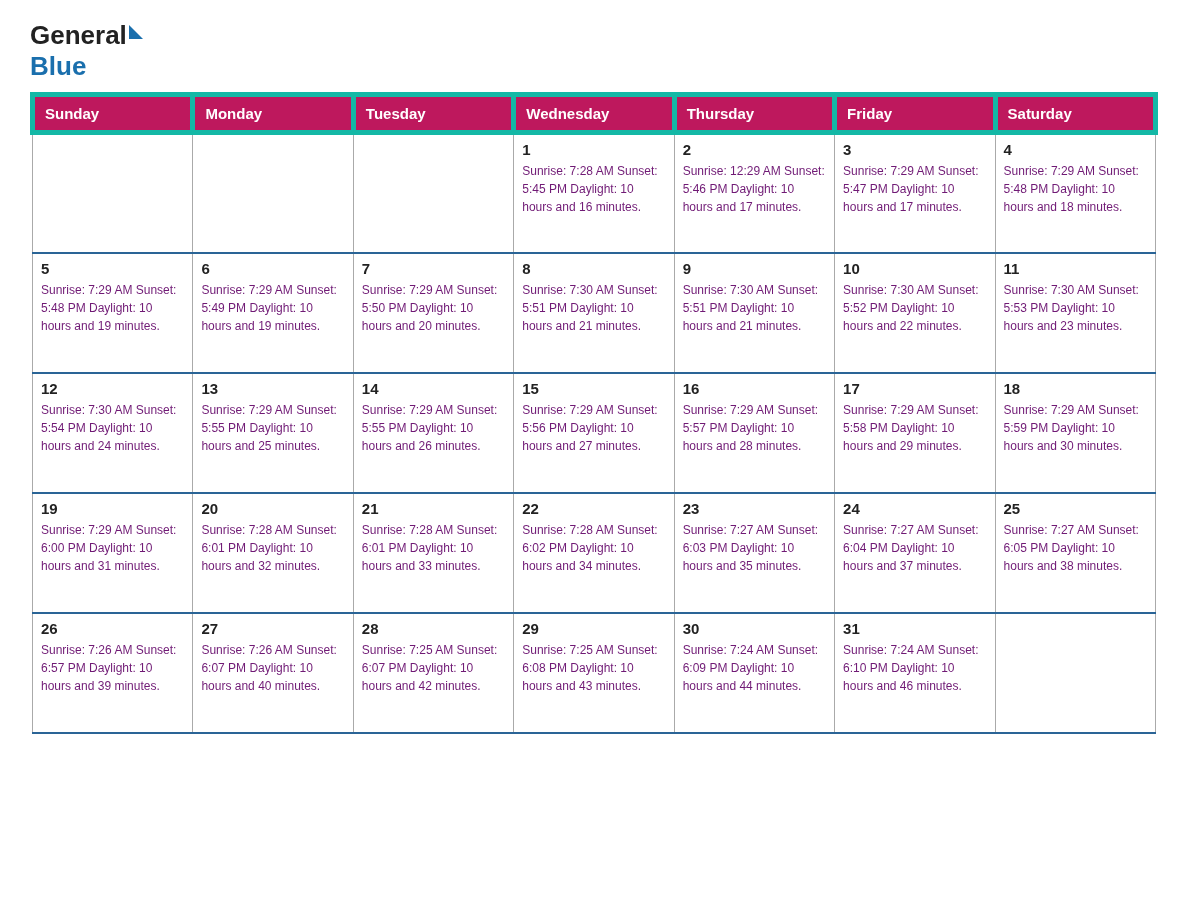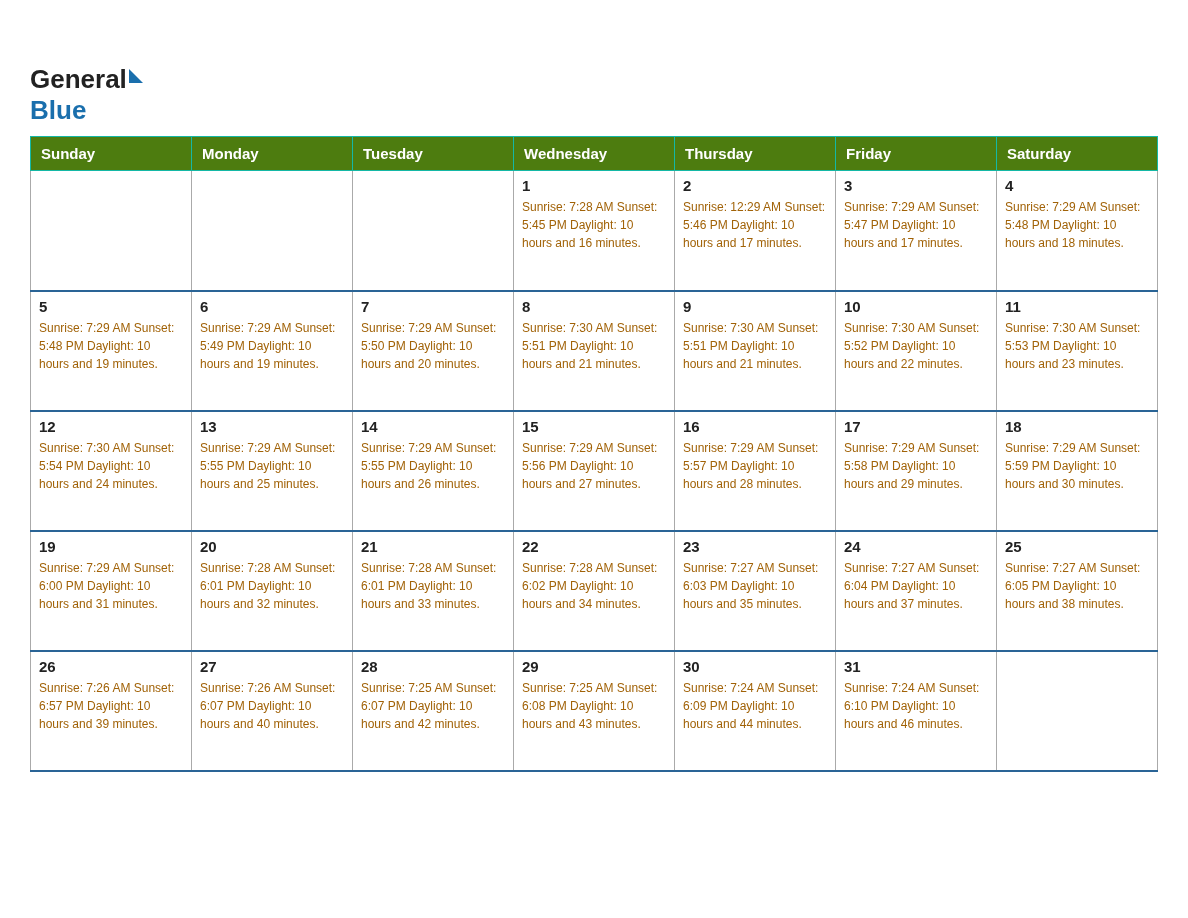--- a/index.html
+++ b/index.html
@@ -9,21 +9,20 @@
       color: #222;
       width: 1188px;
       min-height: 918px;
       padding: 20px 30px;
     }
     .header {
       display: flex;
       justify-content: space-between;
       align-items: flex-start;
       margin-bottom: 10px;
-      margin-top: 44px;
     }
     .logo {
       display: flex;
       align-items: center;
       gap: 0;
     }
     .logo-text-general {
       font-size: 26px;
       font-weight: bold;
       color: #222;
@@ -58,48 +57,48 @@
       font-size: 20px;
       color: #444;
       margin-top: 4px;
     }
     .calendar {
       width: 100%;
       border-collapse: collapse;
       margin-top: 8px;
     }
     .calendar thead tr th {
-      background-color: #4d7c0f;
+      background-color: #be185d;
       color: #fff;
       font-size: 15px;
       font-weight: bold;
       padding: 8px 10px;
       text-align: left;
-      border: 1px solid #14b8a6;
+      border: 5px solid #14b8a6;
     }
     .calendar tbody tr td {
       border: 1px solid #aaa;
       vertical-align: top;
       padding: 6px 8px;
       font-size: 12.5px;
       color: #333;
       width: calc(100% / 7);
       min-height: 100px;
       height: 120px;
     }
     .calendar tbody tr td .day-number {
       font-size: 15px;
       font-weight: bold;
       color: #222;
       display: block;
       margin-bottom: 4px;
     }
     .calendar tbody tr td .day-info {
       font-size: 12px;
-      color: #a16207;
+      color: #701a75;
       line-height: 1.5;
     }
     .calendar tbody tr td.empty {
       background: #fff;
     }
     .calendar tbody tr {
       border-bottom: 2px solid #2a6496;
     }
   </style>
 </head>

